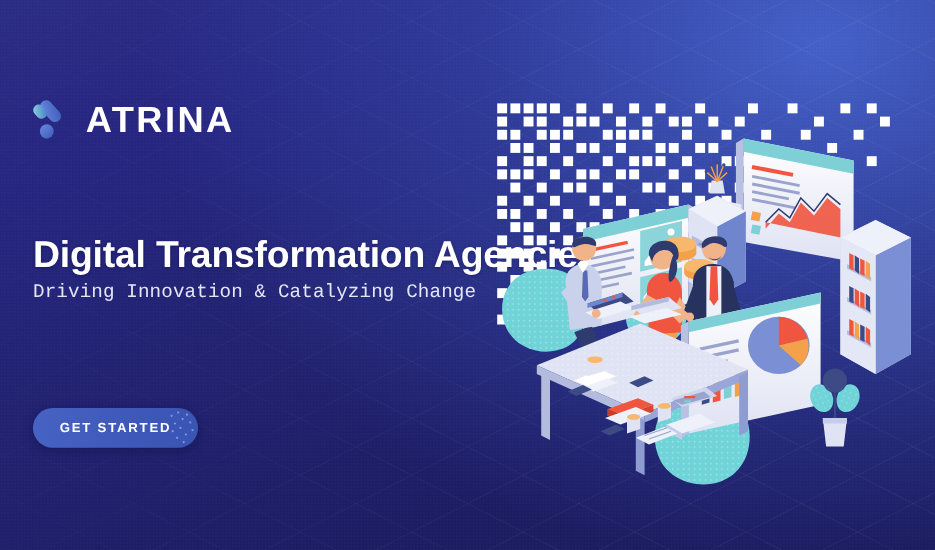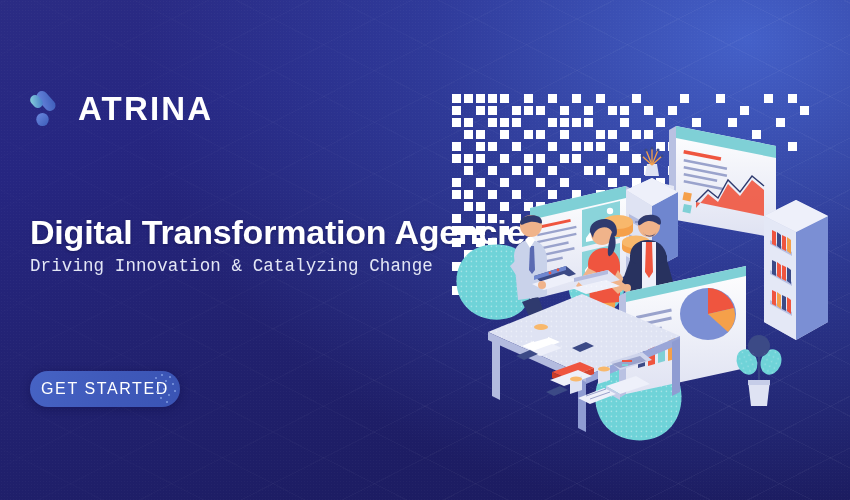--- a/index.html
+++ b/index.html
@@ -57,21 +57,21 @@
     letter-spacing:0.1px;
     font-family:Liberation Mono, monospace;
   }
 
   
   .cta{
     position:absolute; left:30px; top:371px;
     width:150px; height:36px; border-radius:18px;
     background:linear-gradient(100deg,#4663c4 0%,#3f59ba 55%,#3a54b4 100%);
     border:none; cursor:pointer;
-    color:#ffffff; font-size:16px; font-weight:normal;
+    color:#ffffff; font-size:12px; font-weight:bold;
     letter-spacing:1.6px;
     display:flex; align-items:center; justify-content:center;
     box-shadow:0 2px 10px rgba(10,10,60,.35);
   }
   .cta-dots{
     position:absolute; left:150px; top:369px;
     width:40px; height:40px; pointer-events:none;
   }
 
   

